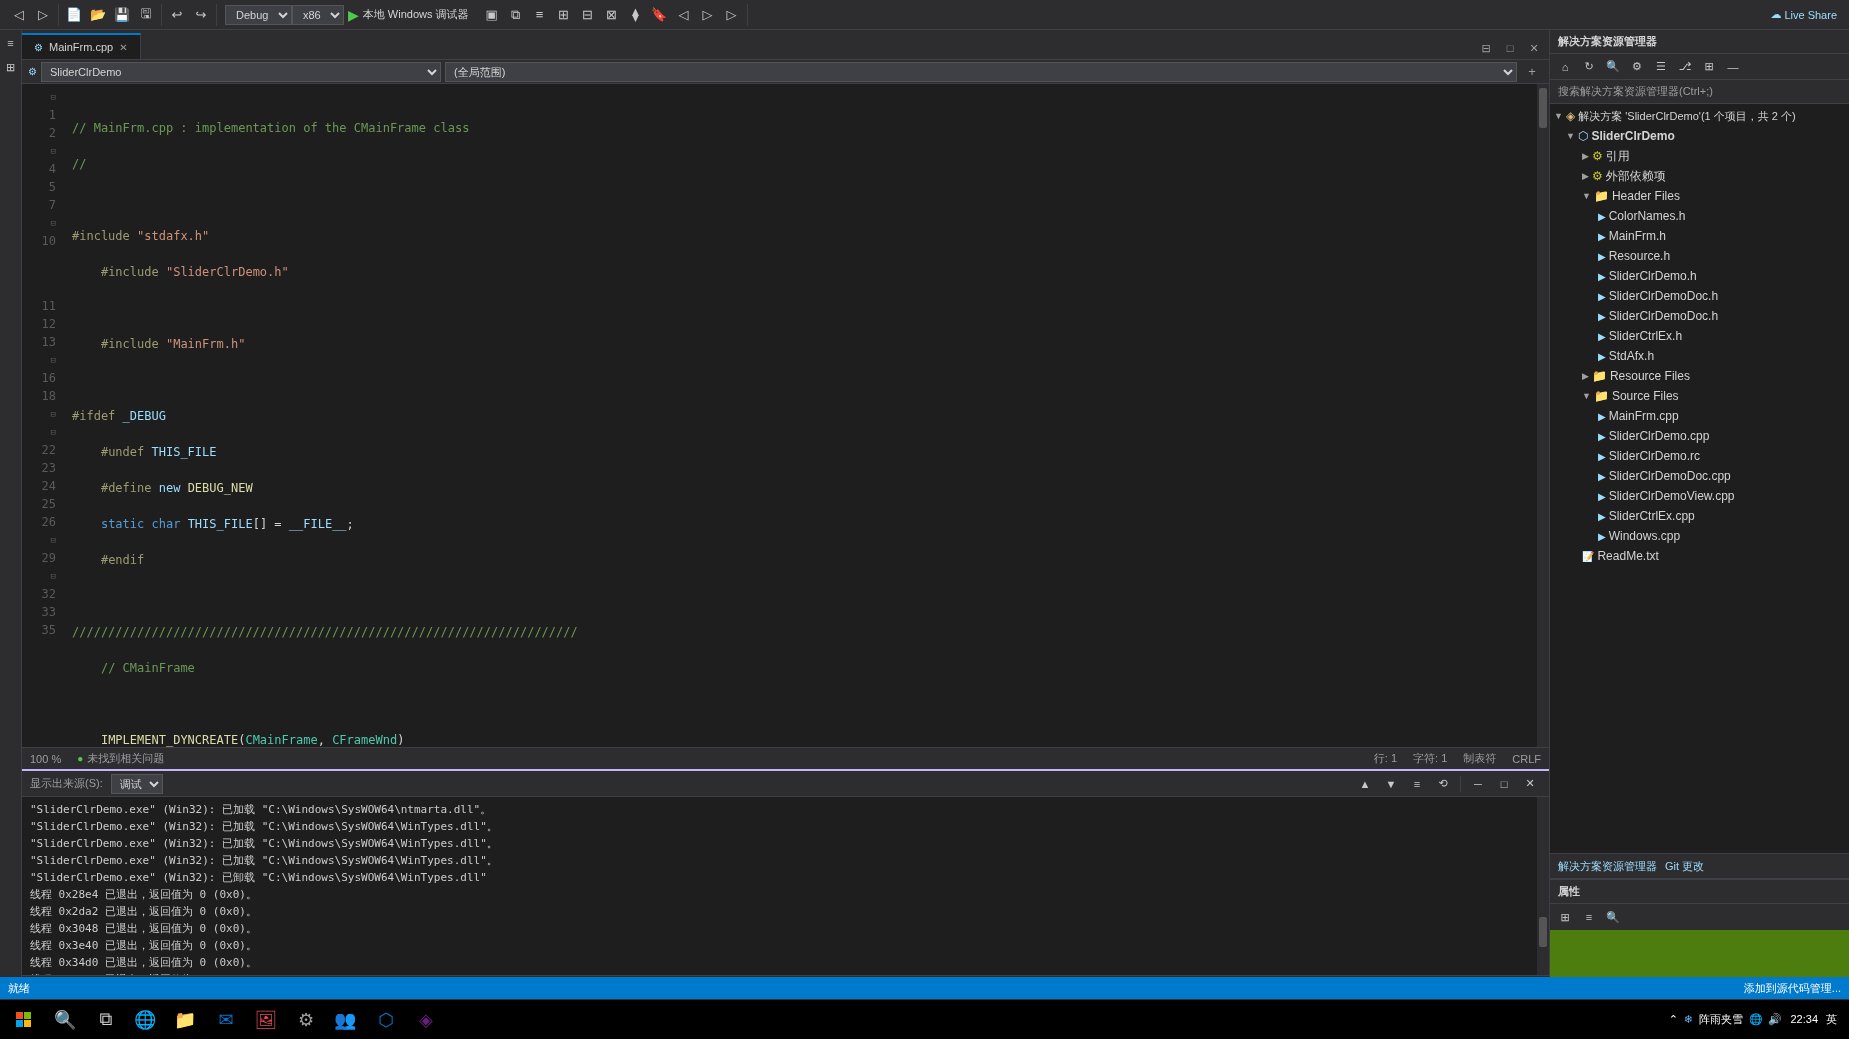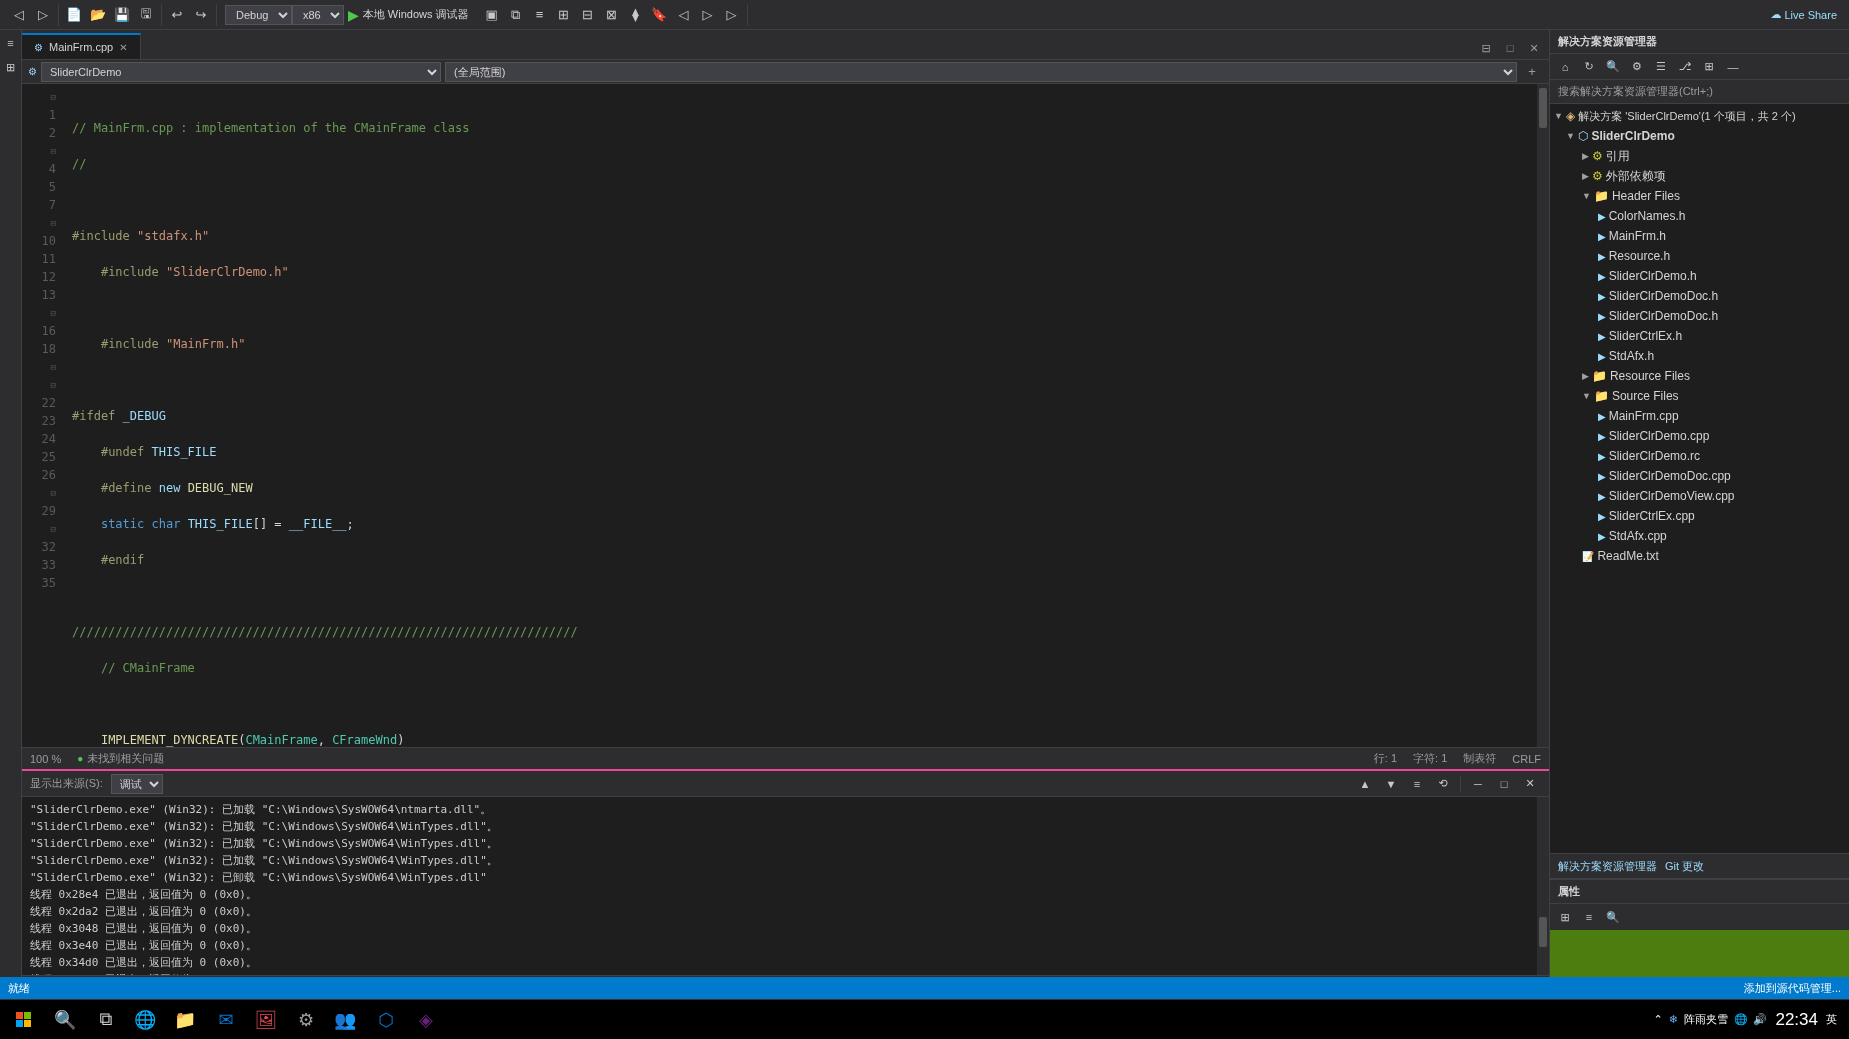--- a/index.html
+++ b/index.html
@@ -205,21 +205,21 @@
     .cmt { color: #6a9955; }
     .fn { color: #dcdcaa; }
     .cls { color: #4ec9b0; }
     .mac { color: #9cdcfe; }
     .pp { color: #9b9b6f; }
 
     
     .output-panel {
       height: 230px;
       background: #1e1e1e;
-      border-top: 2px solid #ec4899;
+      border-top: 2px solid #c4b5fd;
       display: flex;
       flex-direction: column;
     }
     .output-header {
       height: 26px;
       background: #2d2d30;
       display: flex;
       align-items: center;
       padding: 0 8px;
       gap: 8px;
@@ -409,21 +409,21 @@
     }
     .sys-tray {
       display: flex;
       align-items: center;
       gap: 6px;
       font-size: 11px;
       color: white;
     }
     .clock {
       text-align: right;
-      font-size: 17px;
+      font-size: 11px;
       color: white;
       line-height: 1.4;
     }
 
     .panel-divider {
       height: 26px;
       background: #2d2d30;
       display: flex;
       align-items: center;
       padding: 0 8px;
@@ -531,21 +531,21 @@
         <div style="line-height:18px;">2</div>
         <div style="line-height:18px;"> </div>
         <div style="line-height:18px;color:#5a5a5a;font-size:9px;">⊟</div>
         <div style="line-height:18px;">4</div>
         <div style="line-height:18px;">5</div>
         <div style="line-height:18px;"> </div>
         <div style="line-height:18px;">7</div>
         <div style="line-height:18px;"> </div>
         <div style="line-height:18px;color:#5a5a5a;font-size:9px;">⊟</div>
         <div style="line-height:18px;">10</div>
-        <div style="line-height:18px;">11</div>
+        <div style="line-height:18px;margin-top:47px;">11</div>
         <div style="line-height:18px;">12</div>
         <div style="line-height:18px;">13</div>
         <div style="line-height:18px;"> </div>
         <div style="line-height:18px;color:#5a5a5a;font-size:9px;">⊟</div>
         <div style="line-height:18px;">16</div>
         <div style="line-height:18px;"> </div>
         <div style="line-height:18px;">18</div>
         <div style="line-height:18px;"> </div>
         <div style="line-height:18px;color:#5a5a5a;font-size:9px;">⊟</div>
         <div style="line-height:18px;color:#5a5a5a;font-size:9px;">⊟</div>
@@ -775,21 +775,21 @@
       <div class="tree-item tree-indent-3">
         <span style="color:#9cdcfe;font-size:10px;">▶</span>
         <span>SliderClrDemoView.cpp</span>
       </div>
       <div class="tree-item tree-indent-3">
         <span style="color:#9cdcfe;font-size:10px;">▶</span>
         <span>SliderCtrlEx.cpp</span>
       </div>
       <div class="tree-item tree-indent-3">
         <span style="color:#9cdcfe;font-size:10px;">▶</span>
-        <span>StdAfx.cpp</span>
+        <span>Windows.cpp</span>
       </div>
 
       <div class="tree-item tree-indent-2">
         <span style="color:#d4d4d4;font-size:10px;">📝</span>
         <span>ReadMe.txt</span>
       </div>
     </div>
 
     <div class="panel-divider">
       <span class="panel-divider-btn">解决方案资源管理器</span>

